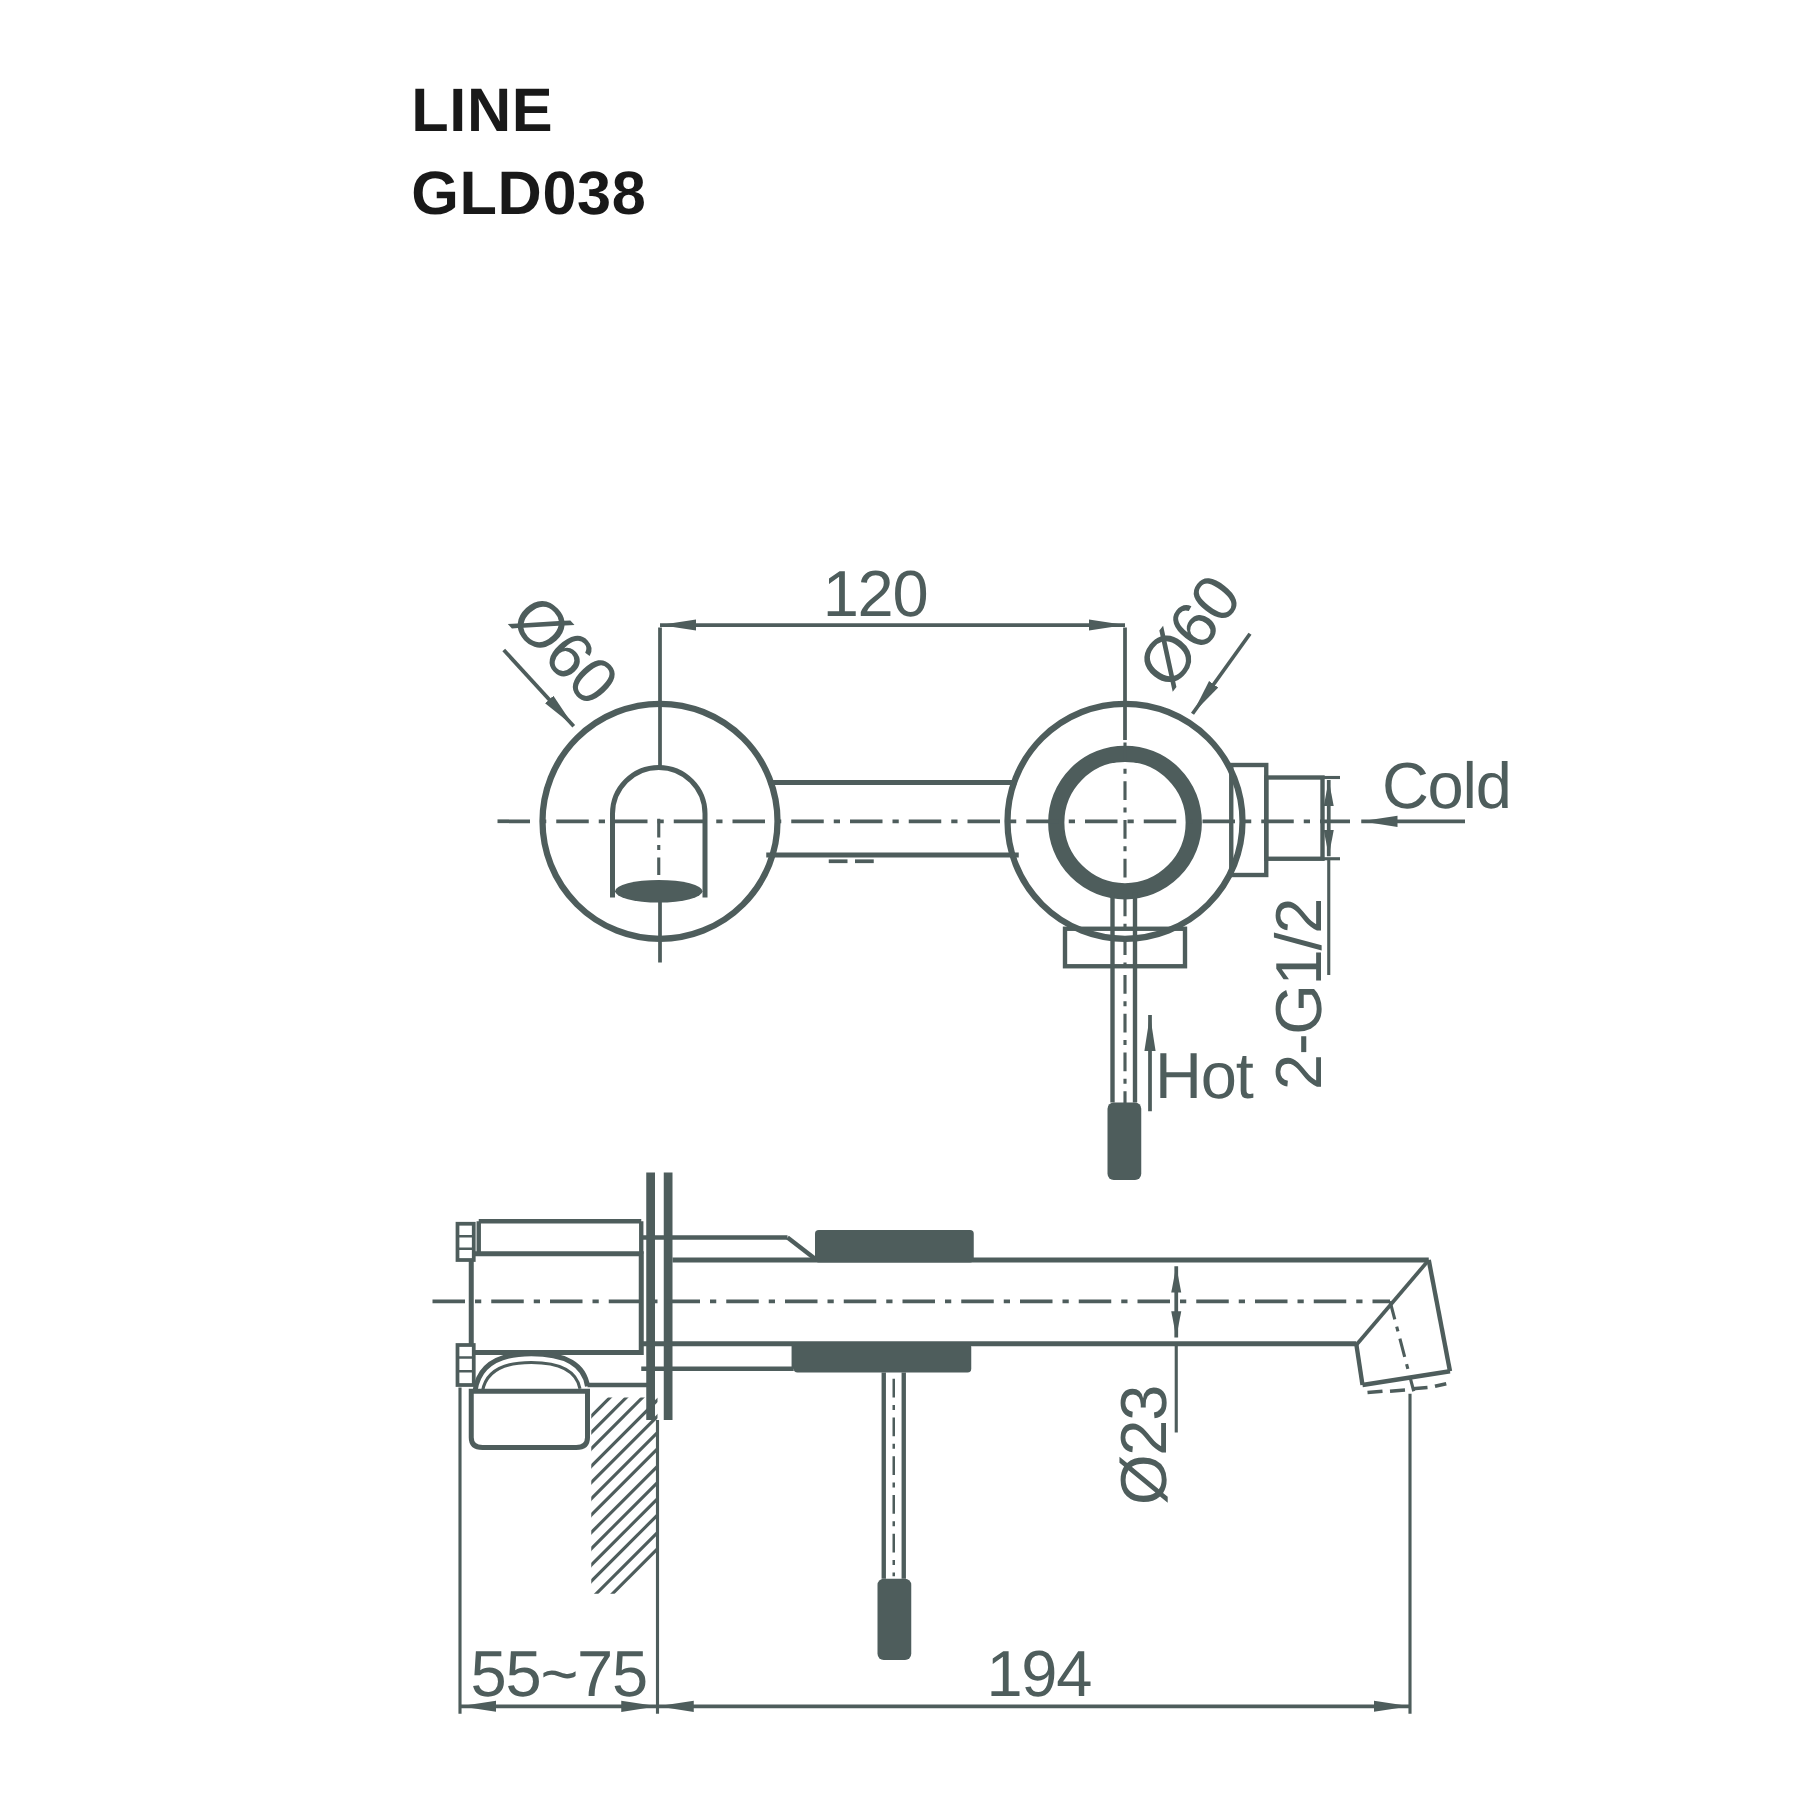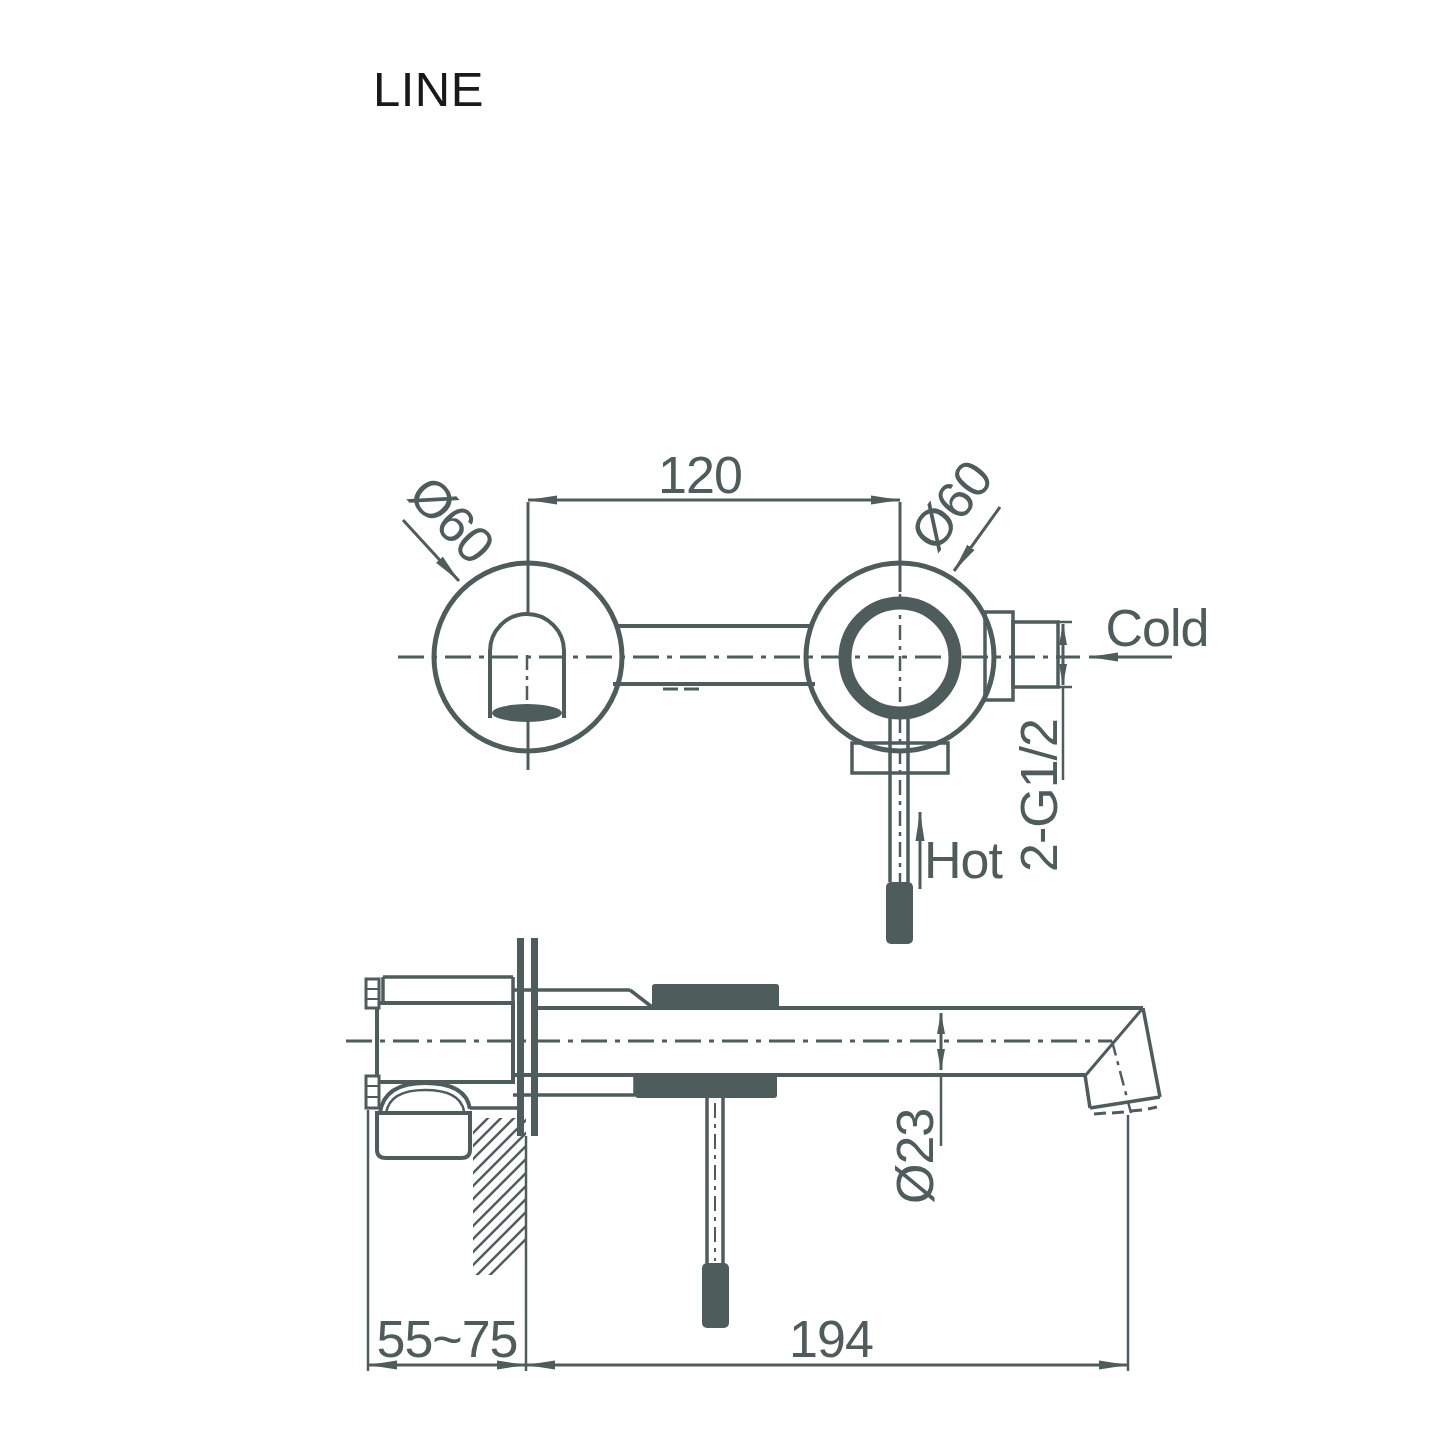--- a/index.html
+++ b/index.html
@@ -1,35 +1,36 @@
 <!DOCTYPE html>
 <html><head>
 <meta charset="utf-8">
 <style>
   html,body{margin:0;padding:0;background:#ffffff;}
   #canvas{position:relative;width:1445px;height:1445px;background:#ffffff;overflow:hidden;
           font-family:"Liberation Sans","DejaVu Sans",sans-serif;}
-  #title-block{position:absolute;left:329px;top:56px;font-weight:400;font-size:49px;
-               line-height:66px;color:#191919;letter-spacing:0.5px;margin-left:44px;}
+  #title-block{position:absolute;left:329px;top:56px;font-weight:700;font-size:49px;
+               line-height:66px;color:#191919;letter-spacing:0.5px;}
   #title-block div{white-space:nowrap;}
   svg{position:absolute;left:0;top:0;}
   .ln{stroke:#4e5d5c;fill:none;stroke-linecap:butt;}
   .fillc{fill:#4e5d5c;stroke:none;}
   .wfill{fill:#ffffff;}
   .cl{stroke:#4e5d5c;fill:none;stroke-dasharray:26 8 5 8;}
   .cls{stroke:#4e5d5c;fill:none;stroke-dasharray:15 6 4 6;}
   .dim-text{font-size:52px;fill:#4e5d5c;letter-spacing:-1px;}
 </style>
 </head>
 <body>
 
 <div id="canvas">
 
   <div id="title-block">
     <div>LINE</div>
+    <div>GLD038</div>
   </div>
 
   <svg width="1445" height="1445" viewBox="0 0 1445 1445">
     <defs>
       <marker id="arw" markerUnits="userSpaceOnUse" markerWidth="30" markerHeight="12" refX="29" refY="6" orient="auto-start-reverse">
         <path d="M0,1.5 L29,6 L0,10.5 Z" fill="#4e5d5c"></path>
       </marker>
       <marker id="arwS" markerUnits="userSpaceOnUse" markerWidth="22" markerHeight="10" refX="21" refY="5" orient="auto-start-reverse">
         <path d="M0,1 L21,5 L0,9 Z" fill="#4e5d5c"></path>
       </marker>

